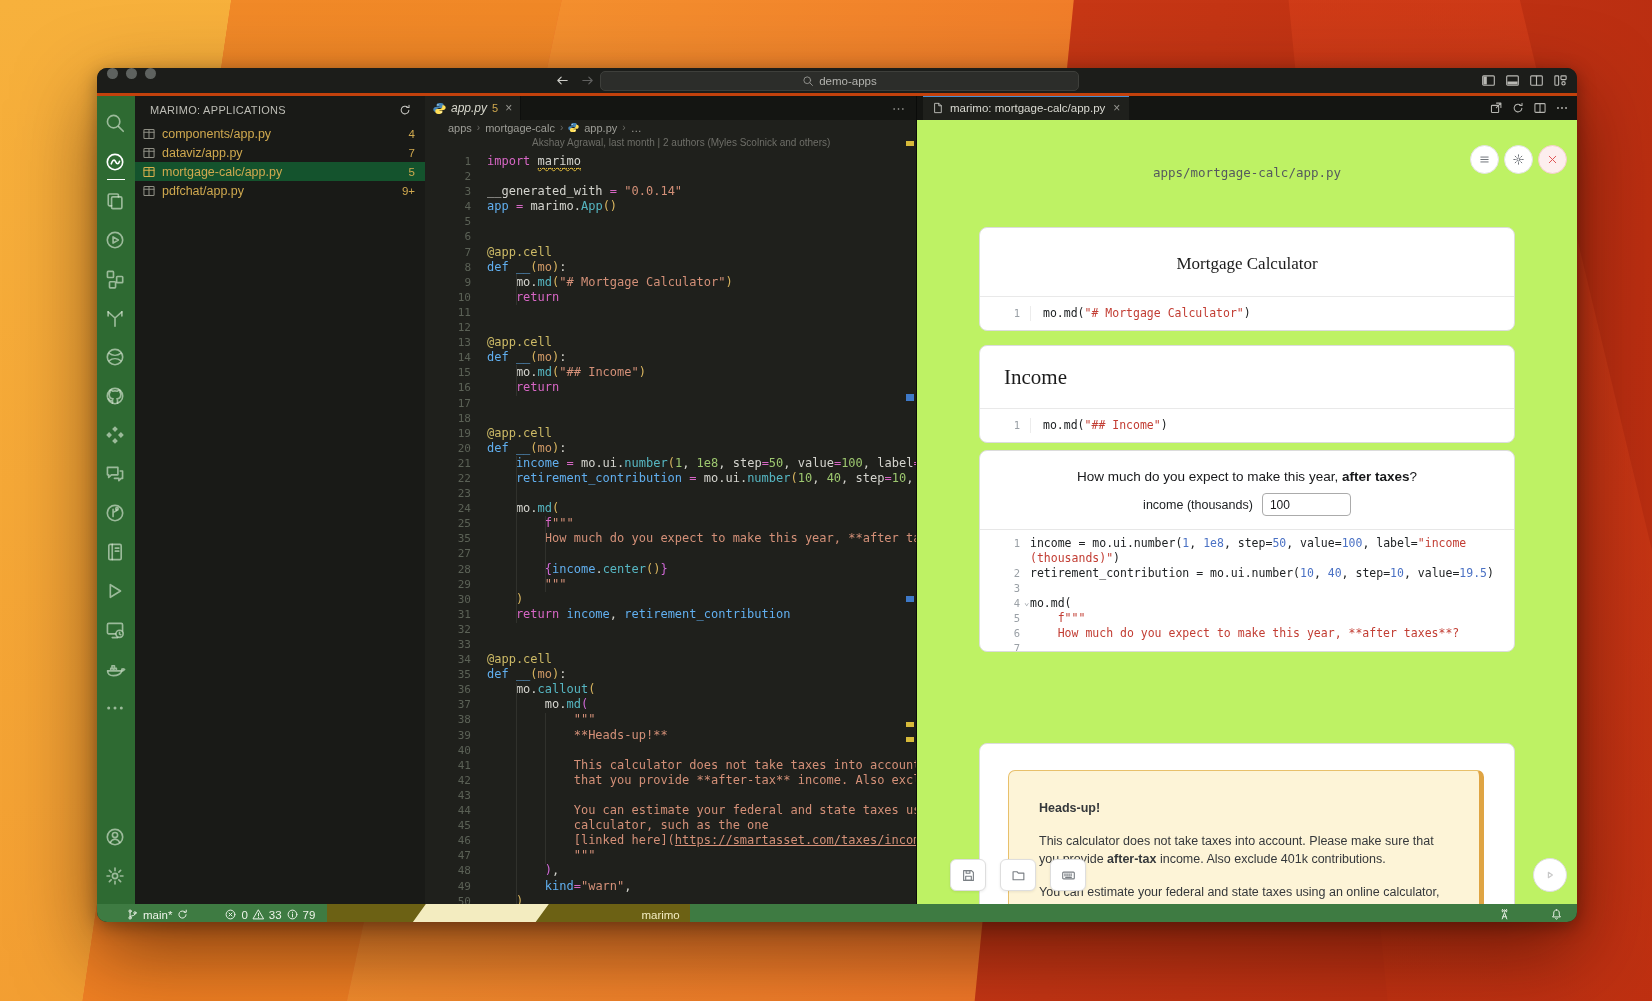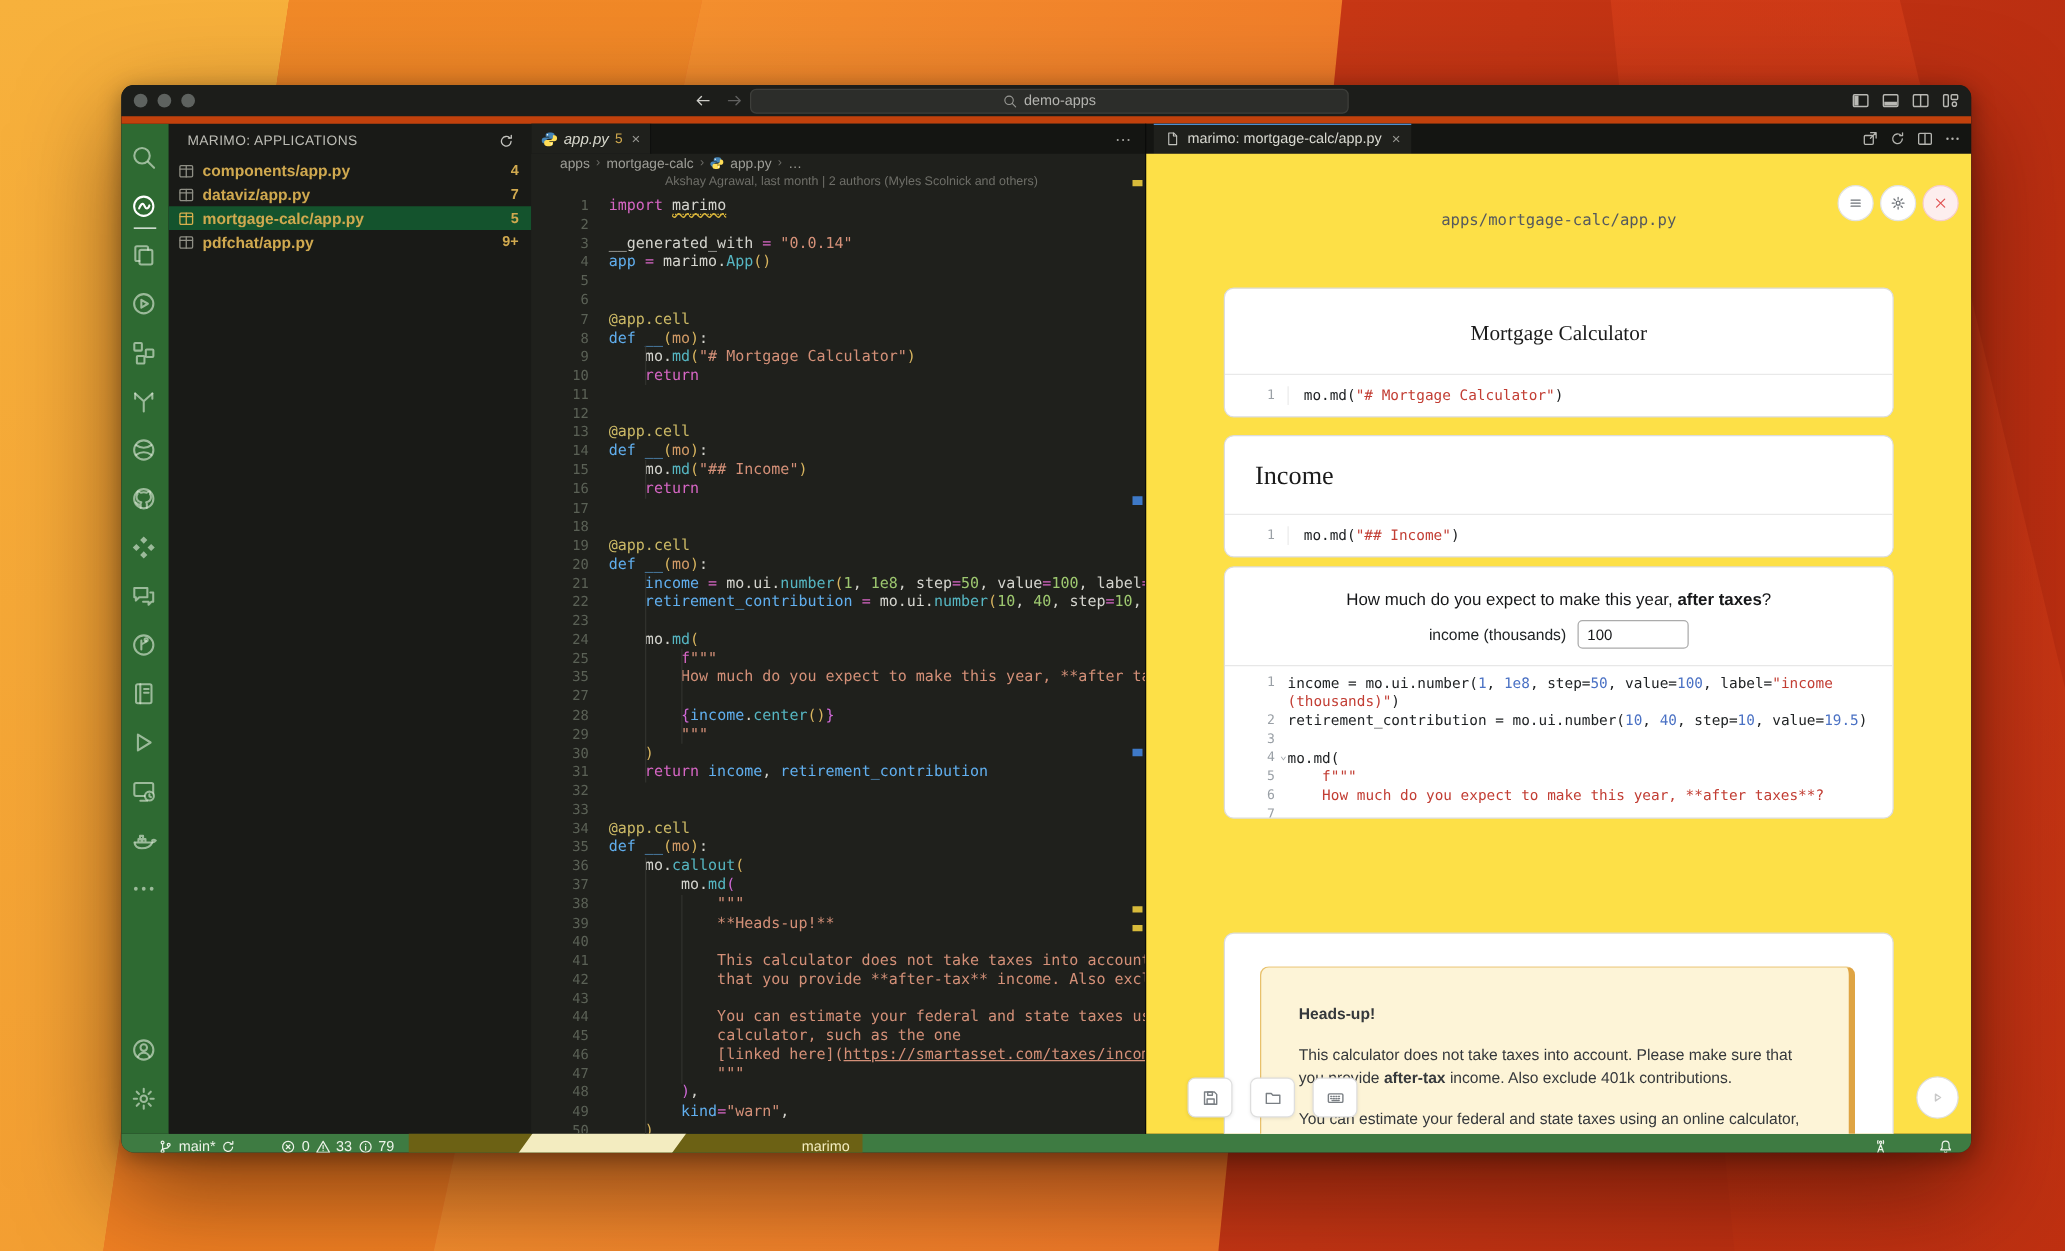--- a/index.html
+++ b/index.html
@@ -8,21 +8,21 @@
   .wp1{background:linear-gradient(170deg,#f7b13c,#f2992f);clip-path:polygon(0 0,14% 0,5% 100%,0 100%);}
   .wp2{background:linear-gradient(160deg,#f18a28,#ee7a20);clip-path:polygon(14% 0,34% 0,21% 100%,5% 100%);}
   .wp3{background:linear-gradient(105deg,#f7a233,#ec6122);clip-path:polygon(34% 0,65% 0,59% 100%,21% 100%);}
   .wp4{background:linear-gradient(100deg,#de471c,#b72c10);clip-path:polygon(65% 0,100% 0,100% 100%,59% 100%);}
   .wp5{background:linear-gradient(#d8401a,#c33312);clip-path:polygon(78% 0,92% 0,100% 55%,100% 100%,84% 100%);opacity:.6;}
 
   .window{position:absolute;left:97px;top:68px;width:1480px;height:854px;border-radius:10px;overflow:hidden;
     background:#1f201c;box-shadow:0 30px 80px rgba(40,10,0,.55),0 4px 18px rgba(0,0,0,.35);font-size:12px;color:#d4d4ce;}
 
   
-  .titlebar{position:relative;height:25px;background:#1c1d1a;border-bottom:6px solid #c2410c;display:flex;align-items:center;}
+  .titlebar{position:relative;height:25px;background:#1c1d1a;border-bottom:3px solid #c2410c;display:flex;}
   .lights{display:flex;gap:8px;margin-left:10px;}
   .light{width:11px;height:11px;border-radius:50%;background:#5e625f;}
   .navarrows{position:absolute;left:458px;top:0;height:25px;display:flex;align-items:center;gap:10px;}
   .navarrows .i{width:15px;height:15px;}
   .searchbox{position:absolute;left:503px;top:3px;width:477px;height:18px;background:#2c2d2a;border:1px solid #3e3f3b;border-radius:5px;
     display:flex;align-items:center;justify-content:center;gap:5px;color:#b3b3af;font-size:11.5px;}
   .searchbox .i{width:12px;height:12px;opacity:.8;}
   .winicons{position:absolute;right:9px;top:0;height:25px;display:flex;align-items:center;gap:9px;color:#b9b9b4;}
   .winicons .i{width:15px;height:15px;}
 
@@ -34,21 +34,21 @@
   .ab-item svg{width:22px;height:22px;}
   .ab-item.active{color:#fff;}
   .ab-item.active:after{content:"";position:absolute;left:3px;right:3px;bottom:-5px;height:1.5px;background:#fff;}
   .ab-spacer{flex:1;}
 
   
   .sidebar{width:290px;background:#191a17;display:flex;flex-direction:column;}
   .sb-head{height:28px;display:flex;align-items:center;justify-content:space-between;padding:0 13px 0 15px;}
   .sb-title{font-size:11px;color:#bcbcb5;letter-spacing:.3px;}
   .sb-head .i{width:14px;height:14px;color:#c5c5c0;}
-  .sb-row{height:19px;display:flex;align-items:center;padding:0 10px 0 7px;color:#d0a94f;font-size:12.5px;cursor:pointer;font-weight:bold;}
+  .sb-row{height:19px;display:flex;align-items:center;padding:0 10px 0 7px;color:#d0a94f;font-size:12.5px;cursor:pointer;}
   .sb-row.sel{background:#14532d;}
   .sb-row .fi{width:14px;height:14px;margin-right:6px;color:#8f8f85;}
   .sb-row.sel .fi{color:#d8b04e;}
   .sb-row .lbl{flex:1;white-space:nowrap;overflow:hidden;}
   .sb-row .badge{font-size:11.5px;color:#d0a94f;}
 
   
   .editor{width:491px;position:relative;background:#1f201c;overflow:hidden;}
   .tabbar{height:24px;background:#141512;display:flex;align-items:stretch;position:relative;}
   .tab1{display:flex;align-items:center;gap:5px;background:#1f201c;padding:0 8px;border-right:1px solid #0e0f0d;}
@@ -73,21 +73,21 @@
   .tk-u{color:#d4d4ce;border-bottom:1px dotted #d9b53a;text-decoration:underline;text-decoration-style:wavy;text-decoration-color:#d9b53a;text-decoration-thickness:1px;text-underline-offset:2px;}
   .tk-l{color:#d49078;text-decoration:underline;}
 
   
   .group2{flex:1;position:relative;background:#141512;border-left:1px solid #0a0b09;}
   .tab2{position:absolute;left:6px;top:0;height:22.5px;display:flex;align-items:center;gap:6px;background:#1f201c;border-top:1.5px solid #4a8fd2;padding:0 9px;}
   .tab2 .i{width:12px;height:12px;color:#c3c3be;}
   .tab2 .tl{font-size:11.5px;color:#dadad2;}
   .g2-actions{position:absolute;right:8px;top:0;height:24px;display:flex;align-items:center;gap:8px;color:#b5b5b0;}
   .g2-actions .i{width:14px;height:14px;}
-  .webview{position:absolute;left:0;right:0;top:24px;bottom:0;background:#fde047;color:#202325;overflow:hidden;}
+  .webview{position:absolute;left:0;right:0;top:24px;bottom:0;background:#bef264;color:#202325;overflow:hidden;}
   .wv-path{position:absolute;top:45px;left:0;right:0;text-align:center;font-family:"DejaVu Sans Mono",monospace;font-size:12.5px;color:#55595e;}
   .wv-controls{position:absolute;top:25px;right:10px;display:flex;gap:5px;}
   .circle-btn{width:27px;height:27px;border-radius:50%;border:1px solid #e2e2e2;background:#fff;display:flex;align-items:center;justify-content:center;color:#6d7278;}
   .circle-btn .i{width:13px;height:13px;}
   .circle-btn.danger{background:#fdeeee;border-color:#f6cdcd;color:#e05252;}
   .card{position:absolute;left:62px;width:536px;border:1px solid #dcdcdc;border-radius:8px;background:#fff;box-sizing:border-box;}
   .wcode{font-family:"DejaVu Sans Mono",monospace;font-size:11.5px;}
   .wcode .cl{display:flex;height:15px;line-height:15px;white-space:pre;position:relative;}
   .wcode .ln{width:26px;padding-right:10px;text-align:right;color:#9aa0a6;flex-shrink:0;font-size:10.5px;}
   .wcode .fold{position:absolute;left:30px;top:-1px;color:#9aa0a6;font-size:9px;}

